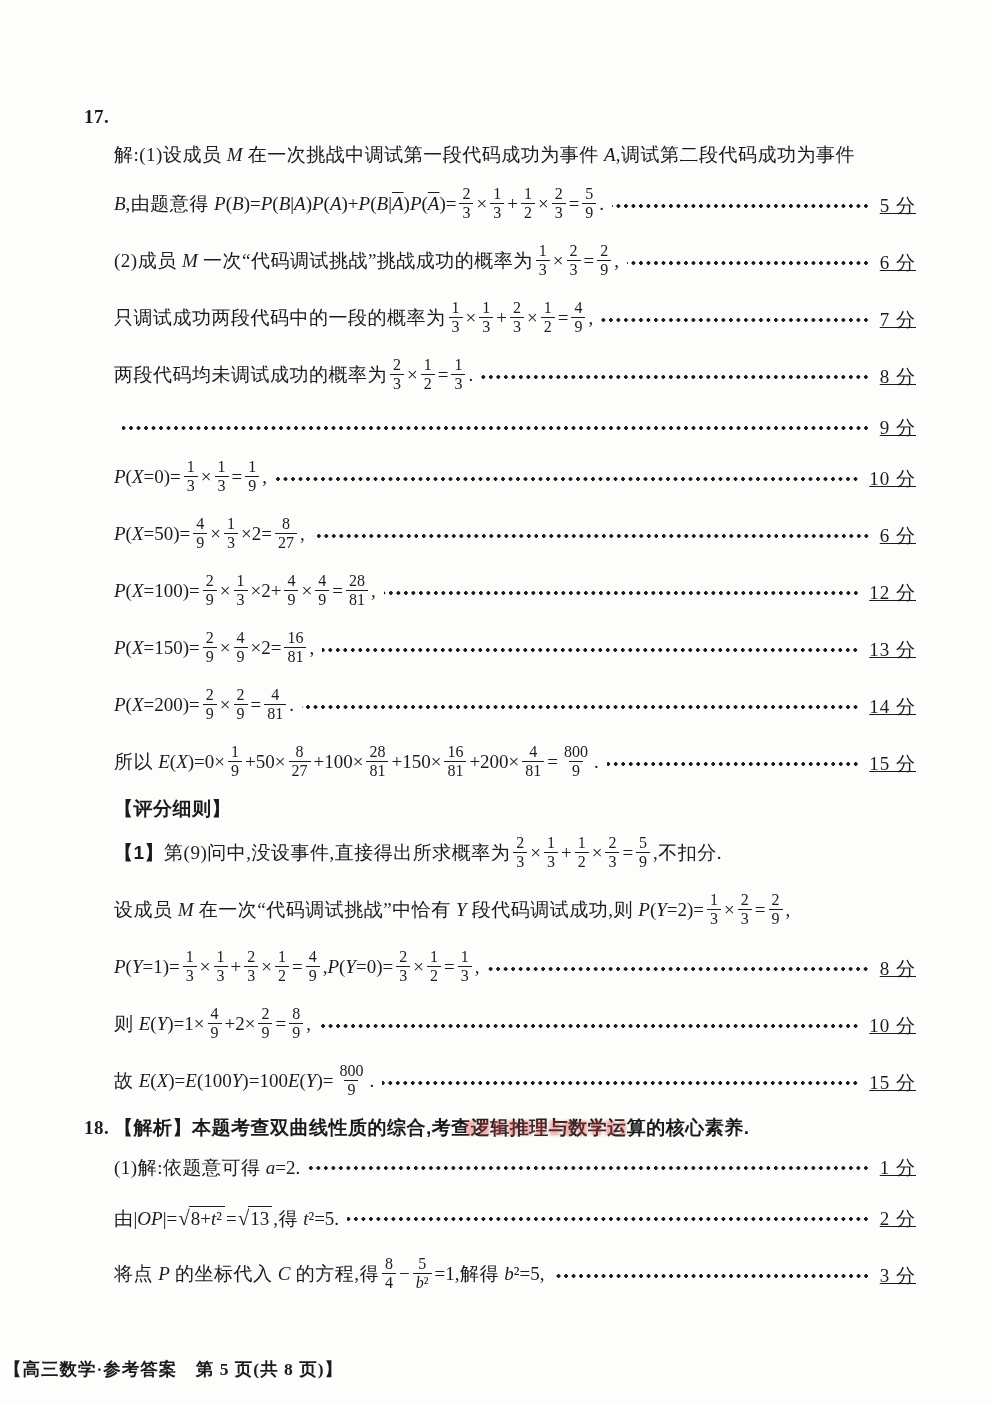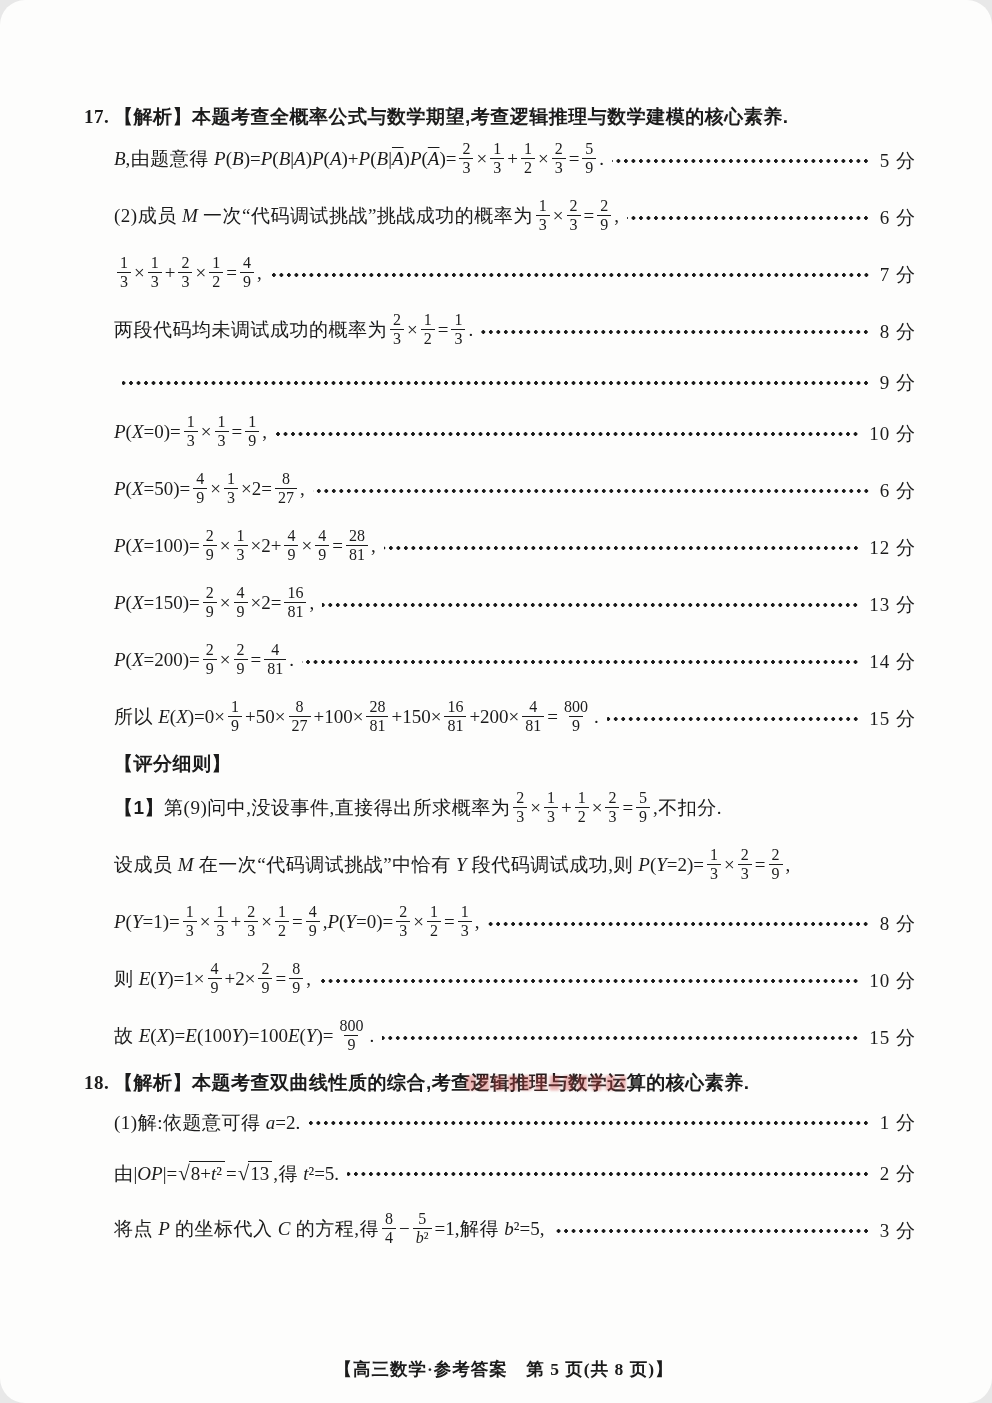--- a/index.html
+++ b/index.html
@@ -6,21 +6,20 @@
   .page{
     position:relative;
     width:992px;height:1403px;
     margin:0 auto;
     background:#fdfdfc;
     color:#1b1b1b;
     font-family:"Liberation Serif","DejaVu Serif",serif;
     overflow:hidden;
     box-sizing:border-box;
     padding:102px 76px 0 84px;
-    border-radius:25px;
   }
   #lines{width:100%;}
   .line{
     display:flex;
     align-items:center;
     min-height:45px;
     white-space:nowrap;
     font-size:19px;
   }
   .line.has-frac{min-height:57px;}
@@ -70,52 +69,54 @@
     background-image:radial-gradient(circle,#1a1a1a 1.6px,transparent 1.9px);
     background-size:7.5px 6px;
     background-repeat:repeat-x;
     background-position:right center;
   }
   .score{
     flex:none;
     text-align:left;
     font-size:19px;
     letter-spacing:1px;
+    text-decoration:underline;
   }
   .red-mark{
     position:absolute;
     top:50%;
     transform:translateY(-50%);
     height:15px;
     border-radius:2px;
     pointer-events:none;
     background:repeating-linear-gradient(90deg,
       rgba(205,70,70,.38) 0 9px,
       rgba(225,130,130,.12) 9px 14px);
     filter:blur(.8px);
   }
   .footer{
     position:absolute;
-    left:16px;right:0;
+    left:4px;right:0;
     bottom:22px;
-    text-align:center;
     font-size:17.5px;
     font-weight:bold;
     letter-spacing:1px;
     font-family:"Liberation Serif","DejaVu Serif",serif;
   }
 </style>
 </head>
 <body>
 
 <div class="page">
   <div id="lines">
       <div class="line hd">
         <span class="qnum">17.</span>
-        <span class="content"><span class="cn">【解析】本题考查全概率公式与数学期望,考查逻辑推理与数学建模的核心素养.</span></span>
+      </div>
+      <div class="line indent">
+        <span class="content"><span class="cn">解:(1)设成员 </span><span class="math"><i>M</i></span><span class="cn"> 在一次挑战中调试第一段代码成功为事件 </span><span class="math"><i>A</i></span><span class="cn">,调试第二段代码成功为事件</span></span>
       </div>
       <div class="line has-frac indent">
         <span class="content"><span class="math"><i>B</i></span><span class="cn">,由题意得 </span><span class="math"><i>P</i>(<i>B</i>)=<i>P</i>(<i>B</i>|<i>A</i>)<i>P</i>(<i>A</i>)+<i>P</i>(<i>B</i>|</span><span class="math ol"><i>A</i></span><span class="math">)<i>P</i>(</span><span class="math ol"><i>A</i></span><span class="math">)=</span><span class="frac">
             <span class="fn">2</span>
             <span class="fd">3</span>
           </span><span class="math">×</span><span class="frac">
             <span class="fn">1</span>
             <span class="fd">3</span>
           </span><span class="math">+</span><span class="frac">
             <span class="fn">1</span>
@@ -138,21 +139,21 @@
             <span class="fn">2</span>
             <span class="fd">3</span>
           </span><span class="math">=</span><span class="frac">
             <span class="fn">2</span>
             <span class="fd">9</span>
           </span><span class="math">,</span></span>
         <span class="leader" style="display: block;"></span>
         <span class="score">6 分</span>
       </div>
       <div class="line has-frac indent">
-        <span class="content"><span class="frac">
+        <span class="content"><span class="cn">只调试成功两段代码中的一段的概率为</span><span class="frac">
             <span class="fn">1</span>
             <span class="fd">3</span>
           </span><span class="math">×</span><span class="frac">
             <span class="fn">1</span>
             <span class="fd">3</span>
           </span><span class="math">+</span><span class="frac">
             <span class="fn">2</span>
             <span class="fd">3</span>
           </span><span class="math">×</span><span class="frac">
             <span class="fn">1</span>

